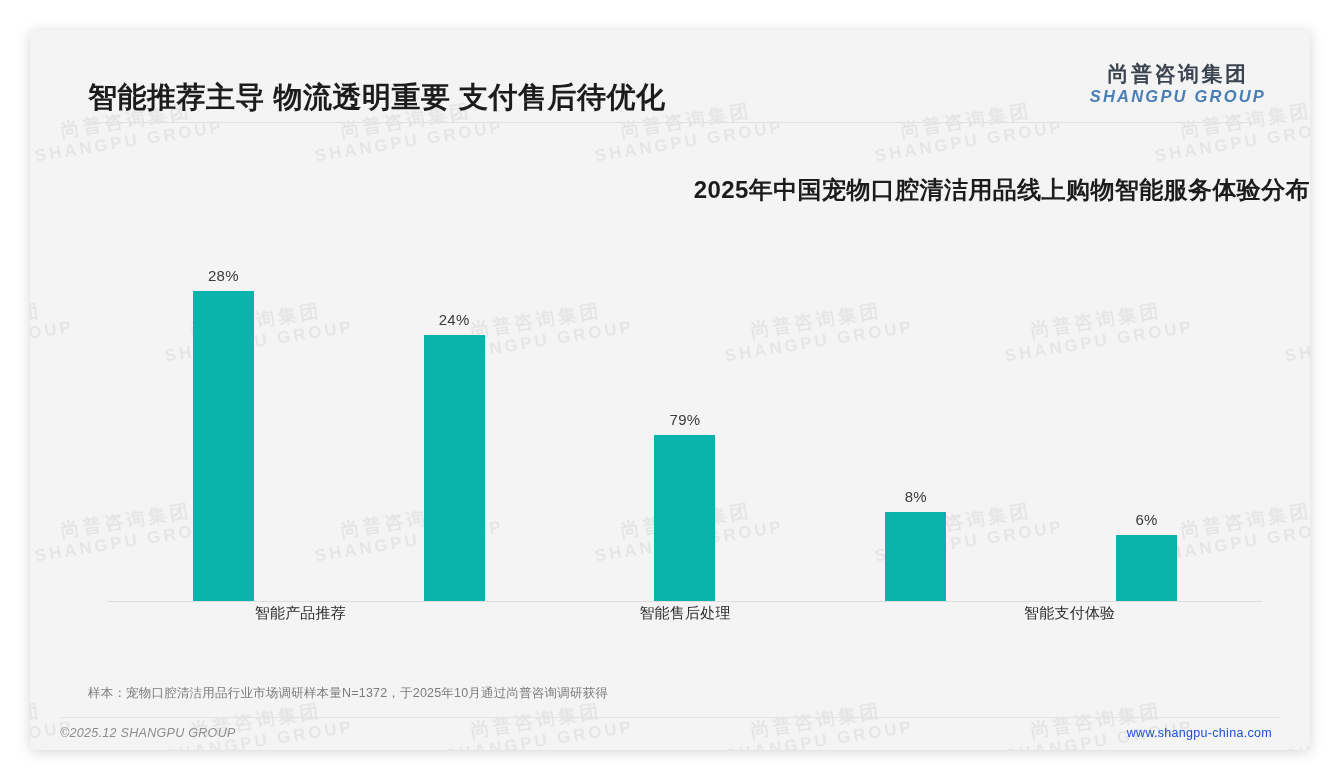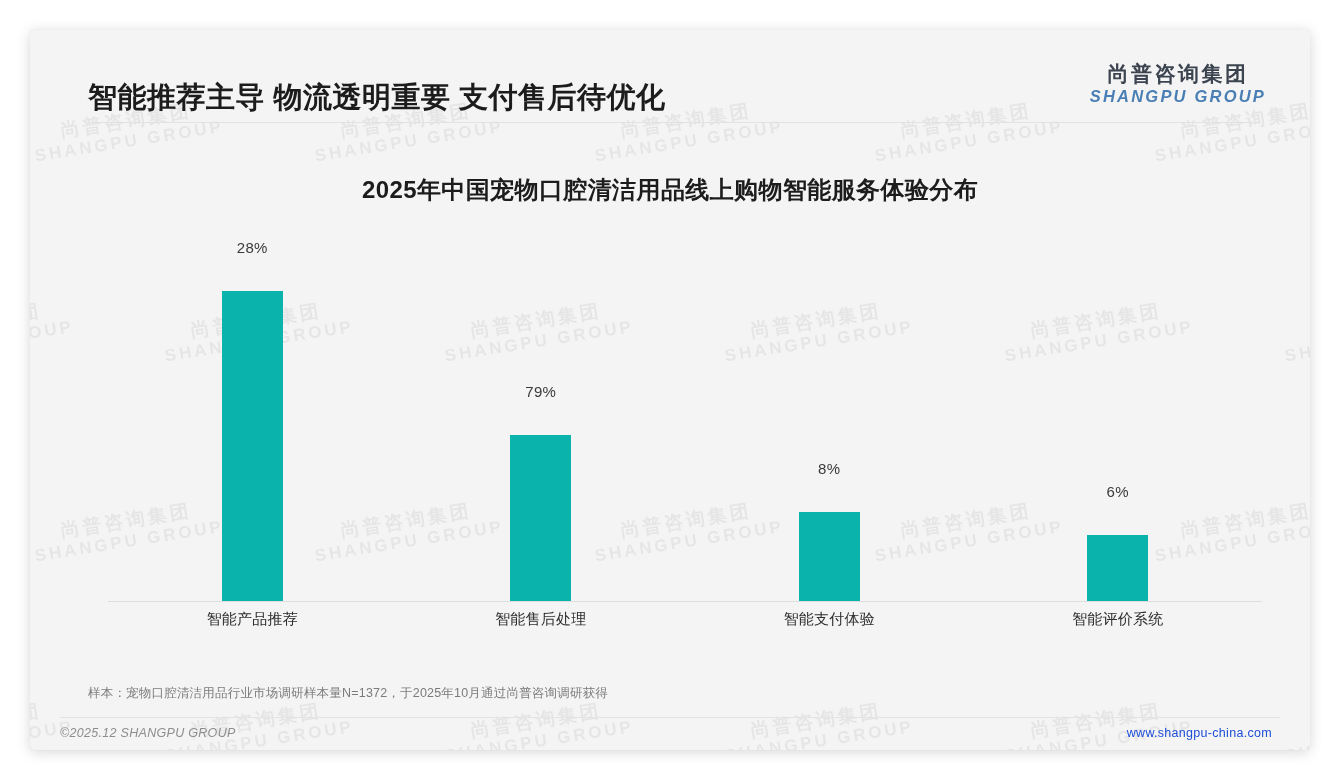--- a/index.html
+++ b/index.html
@@ -116,21 +116,21 @@
     top: 92px;
     width: 1280px;
     height: 545px;
     z-index: 2;
   }
   .chart-title {
     position: absolute;
     left: 0;
     top: 52px;
     width: 1280px;
-    text-align: center;
+    text-align: right;
     font-size: 24px;
     font-weight: 700;
     color: #1c1c1c;
     letter-spacing: 0.4px;
   }
 
   .plot {
     position: absolute;
     left: 48px;
     top: 110px;
@@ -155,21 +155,20 @@
     align-items: flex-end;
   }
   .bar-slot {
     flex: 1 1 0;
     height: 100%;
     position: relative;
     display: flex;
     flex-direction: column;
     justify-content: flex-end;
     align-items: center;
-    gap: 28px;
   }
   .bar-value {
     font-size: 15px;
     color: #3a3a3a;
     margin-bottom: 7px;
     letter-spacing: 0.3px;
   }
   .bar-rect {
     width: 61px;
     background: #0bb3ad;
@@ -179,21 +178,21 @@
     left: 30px;
     top: 371px;
     width: 1154px;
     display: flex;
   }
   .cat-slot {
     flex: 1 1 0;
     text-align: center;
     font-size: 15px;
     color: #2e2e2e;
-    padding-top: 7px;
+    padding-top: 1px;
     letter-spacing: 0.2px;
   }
 
   
   .footnote {
     position: absolute;
     left: 58px;
     top: 655px;
     font-size: 12.5px;
     color: #7b7b7b;
@@ -345,37 +344,40 @@
     <div class="chart-title">2025年中国宠物口腔清洁用品线上购物智能服务体验分布</div>
 
     <div class="plot">
       <div class="axis-line"></div>
       <div class="bars">
           <div class="bar-slot">
             <div class="bar-value">28%</div>
             <div class="bar-rect" style="height: 309.867px; background: rgb(11, 179, 173);"></div>
           </div>
           <div class="bar-slot">
+            <div class="bar-value">24%</div>
+            <div class="bar-rect" style="height: 265.6px; background: rgb(11, 179, 173);"></div>
+          </div>
+          <div class="bar-slot">
             <div class="bar-value">79%</div>
             <div class="bar-rect" style="height: 166px; background: rgb(11, 179, 173);"></div>
           </div>
           <div class="bar-slot">
             <div class="bar-value">8%</div>
             <div class="bar-rect" style="height: 88.5333px; background: rgb(11, 179, 173);"></div>
           </div>
           <div class="bar-slot">
             <div class="bar-value">6%</div>
             <div class="bar-rect" style="height: 66.4px; background: rgb(11, 179, 173);"></div>
           </div>
         </div>
       <div class="cat-labels">
           <div class="cat-slot">智能产品推荐</div>
           <div class="cat-slot">智能售后处理</div>
           <div class="cat-slot">智能支付体验</div>
-          <div class="cat-slot">智能评价系统</div>
         </div>
     </div>
   </div>
 
   <div class="footnote">样本：宠物口腔清洁用品行业市场调研样本量N=1372，于2025年10月通过尚普咨询调研获得</div>
 
   <div class="foot-rule"></div>
 
   <div class="footer-bar">
     <div class="copyright">©2025.12 SHANGPU GROUP</div>

